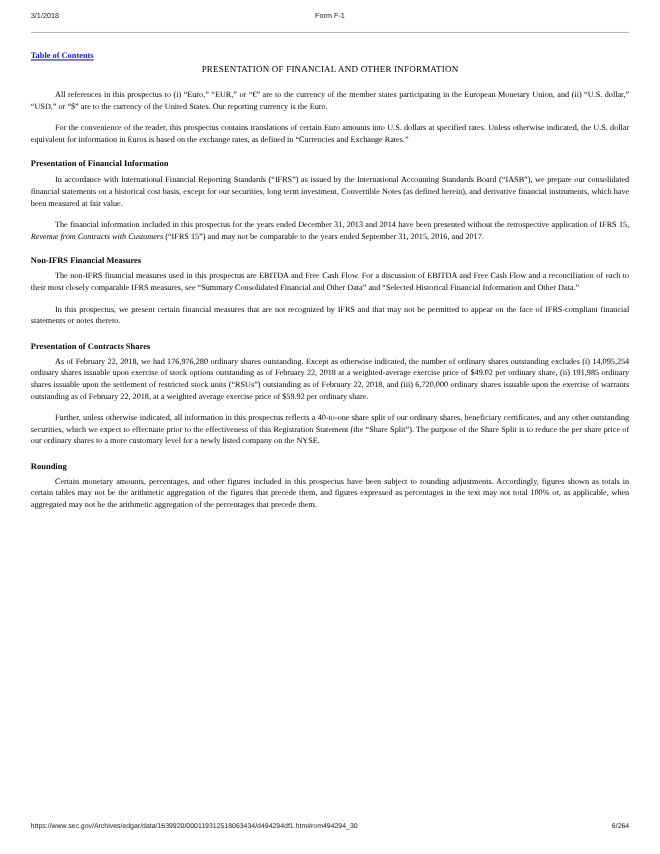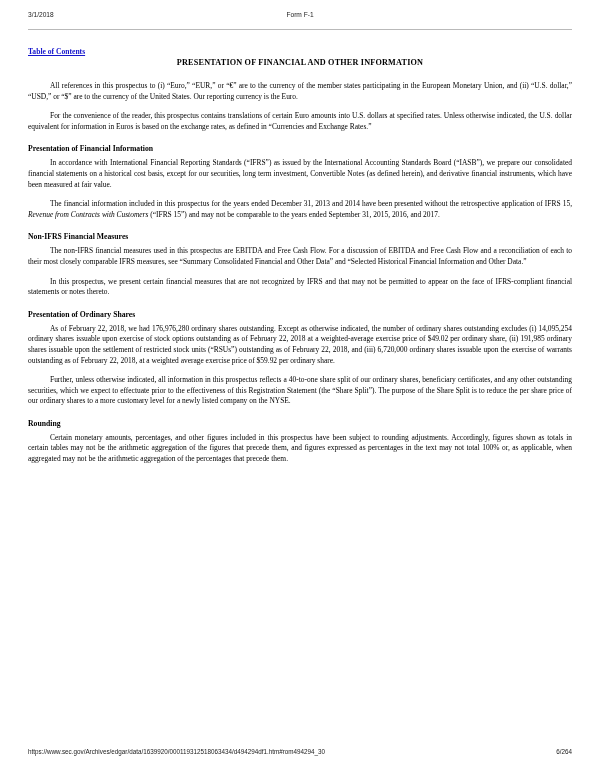--- a/index.html
+++ b/index.html
@@ -65,21 +65,21 @@
     font-size: 7.6px;
     font-weight: bold;
     color: #1414cc;
     text-decoration: underline;
     cursor: pointer;
   }
 
   .doc-title {
     text-align: center;
     font-size: 8.2px;
-    font-weight: bold;
+    font-weight: normal;
     letter-spacing: 0.18px;
     margin: 0 0 14px 0;
   }
 
   .section-heading {
     font-size: 7.7px;
     font-weight: bold;
     margin: 0 0 5px 0;
     letter-spacing: 0.02px;
   }
@@ -160,21 +160,21 @@
 
   
   <div class="block">
     <div class="section-heading">Non-IFRS Financial Measures</div>
     <p class="para">The non-IFRS financial measures used in this prospectus are EBITDA and Free Cash Flow. For a discussion of EBITDA and Free Cash Flow and a reconciliation of each to their most closely comparable IFRS measures, see “Summary Consolidated Financial and Other Data” and “Selected Historical Financial Information and Other Data.”</p>
     <p class="para">In this prospectus, we present certain financial measures that are not recognized by IFRS and that may not be permitted to appear on the face of IFRS-compliant financial statements or notes thereto.</p>
   </div>
 
   
   <div class="block">
-    <div class="section-heading">Presentation of Ordinary Shares</div>
+    <div class="section-heading">Presentation of Contracts Shares</div>
     <p class="para">As of February 22, 2018, we had 176,976,280 ordinary shares outstanding. Except as otherwise indicated, the number of ordinary shares outstanding excludes (i) 14,095,254 ordinary shares issuable upon exercise of stock options outstanding as of February 22, 2018 at a weighted-average exercise price of $49.02 per ordinary share, (ii) 191,985 ordinary shares issuable upon the settlement of restricted stock units (“RSUs”) outstanding as of February 22, 2018, and (iii) 6,720,000 ordinary shares issuable upon the exercise of warrants outstanding as of February 22, 2018, at a weighted average exercise price of $59.92 per ordinary share.</p>
     <p class="para">Further, unless otherwise indicated, all information in this prospectus reflects a 40-to-one share split of our ordinary shares, beneficiary certificates, and any other outstanding securities, which we expect to effectuate prior to the effectiveness of this Registration Statement (the “Share Split”). The purpose of the Share Split is to reduce the per share price of our ordinary shares to a more customary level for a newly listed company on the NYSE.</p>
   </div>
 
   
   <div class="block">
     <div class="section-heading">Rounding</div>
     <p class="para">Certain monetary amounts, percentages, and other figures included in this prospectus have been subject to rounding adjustments. Accordingly, figures shown as totals in certain tables may not be the arithmetic aggregation of the figures that precede them, and figures expressed as percentages in the text may not total 100% or, as applicable, when aggregated may not be the arithmetic aggregation of the percentages that precede them.</p>
   </div>
 

